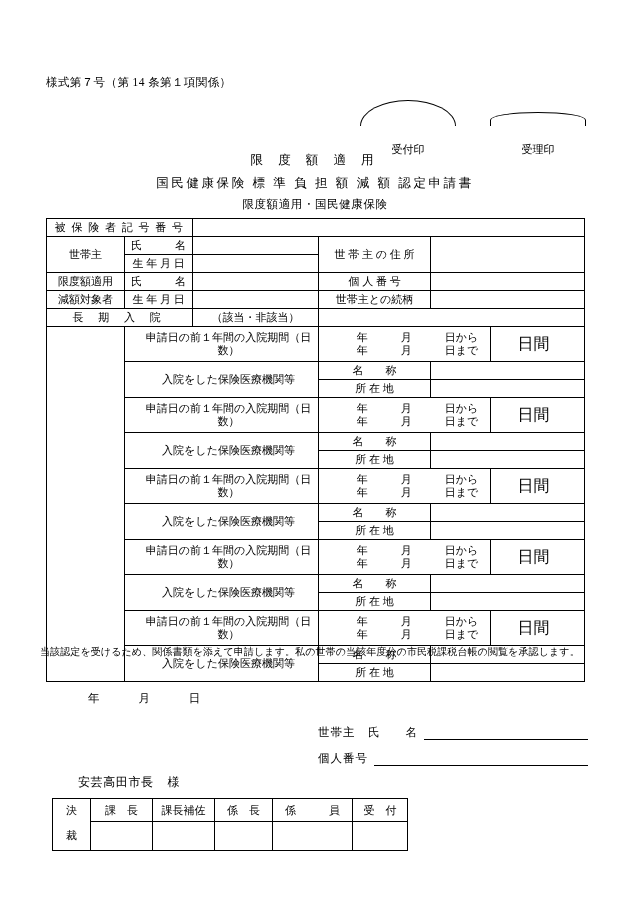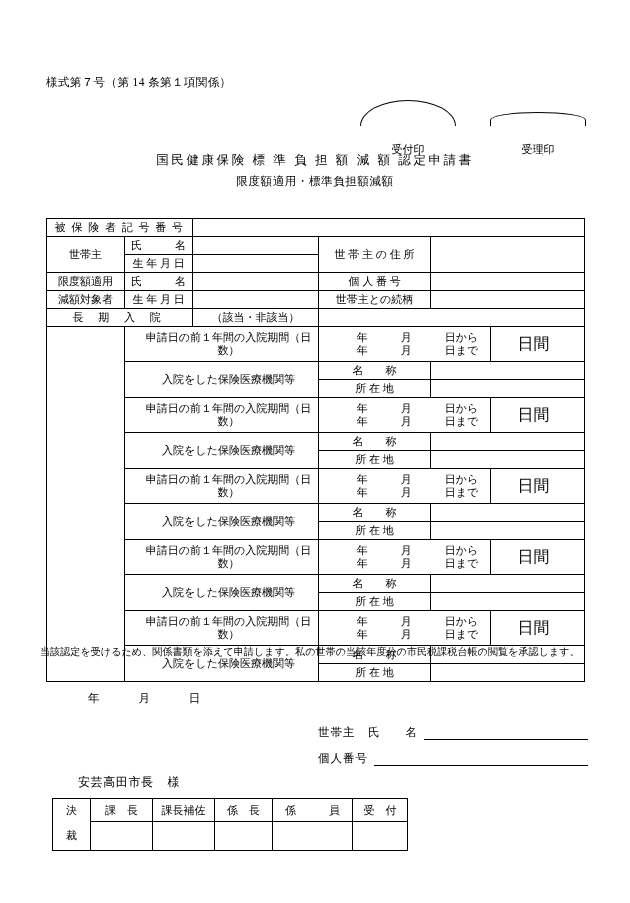--- a/index.html
+++ b/index.html
@@ -216,22 +216,23 @@
       <span class="arc"></span>
       <span class="lbl">受付印</span>
     </div>
     <div class="stamp" id="stamp-accept">
       <span class="arc flat"></span>
       <span class="lbl">受理印</span>
     </div>
   </div>
 
   <div class="title-block">
+    <div class="title-line1">限 度 額 適 用</div>
     <div class="title-line2">国民健康保険 標 準 負 担 額 減 額 認定申請書</div>
-    <div class="title-line3">限度額適用・標準負担額減額</div>
+    <div class="title-line3">限度額適用・国民健康保険</div>
   </div>
 
   <table class="grid" id="main-table">
     <colgroup>
       <col style="width:78px">
       <col style="width:68px">
       <col style="width:126px">
       <col style="width:112px">
       <col style="width:60px">
       <col style="width:94px">

